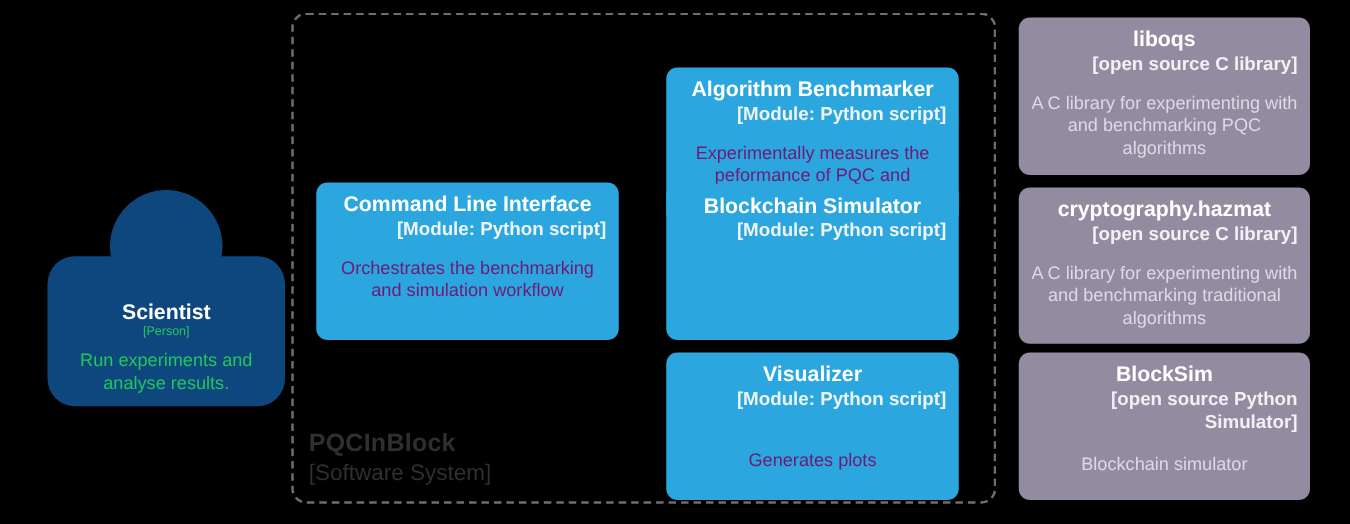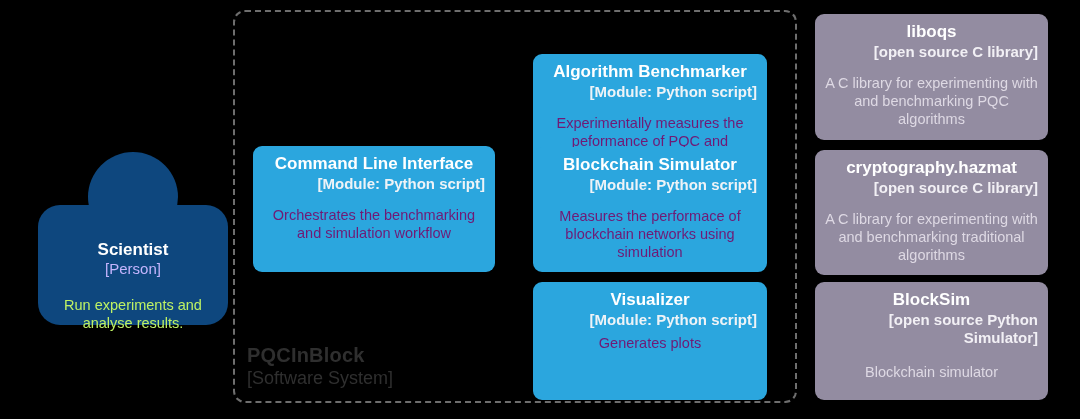--- a/index.html
+++ b/index.html
@@ -87,31 +87,31 @@
   .person-body .p-title {
     display: block;
     color: #ffffff;
     font-size: 17px;
     font-weight: bold;
     line-height: 1.25;
     margin-top: 24px;
   }
   .person-body .p-sub {
     display: block;
-    color: #c4b5fd;
-    font-size: 15px;
+    color: #22c55e;
+    font-size: 10px;
     font-weight: normal;
     line-height: 1.2;
   }
   .person-body .p-desc {
     display: block;
-    color: #bef264;
+    color: #22c55e;
     font-size: 14.5px;
     line-height: 1.25;
-    margin-top: 18px;
+    margin-top: 8px;
   }
 
   
   .c4box {
     position: absolute;
     box-sizing: border-box;
     border-radius: 9px;
     text-align: center;
     padding: 8px 10px 6px 10px;
     overflow: hidden;
@@ -153,21 +153,21 @@
   #box-cli        { left: 253px; top: 146px; width: 242px; height: 126px; }
 
   #box-bench      { left: 533px; top: 14px;  width: 234px; height: 126px; margin-top: 40px; }
   #box-chain      { left: 533px; top: 147px; width: 234px; height: 125px; }
   #box-visualizer { left: 533px; top: 282px; width: 234px; height: 118px; }
 
   #box-liboqs     { left: 815px; top: 14px;  width: 233px; height: 126px; }
   #box-hazmat     { left: 815px; top: 150px; width: 233px; height: 125px; }
   #box-blocksim   { left: 815px; top: 282px; width: 233px; height: 118px; }
 
-  #box-visualizer .b-desc { margin-top: 5px; }
+  #box-visualizer .b-desc { margin-top: 31px; }
   #box-blocksim  .b-desc  { margin-top: 16px; }
 </style>
 </head>
 <body>
 
 <div class="canvas">
 
   <div class="boundary"></div>
   <div class="boundary-label">
     <span class="bl-title">PQCInBlock</span>
@@ -191,21 +191,20 @@
 
   <div class="c4box blue" id="box-bench">
     <span class="b-title">Algorithm Benchmarker</span>
     <span class="b-tech">[Module: Python script]</span>
     <span class="b-desc">Experimentally measures the peformance of PQC and traditional algorithms</span>
   </div>
 
   <div class="c4box blue" id="box-chain">
     <span class="b-title">Blockchain Simulator</span>
     <span class="b-tech">[Module: Python script]</span>
-    <span class="b-desc">Measures the performace of blockchain networks using simulation</span>
   </div>
 
   <div class="c4box blue" id="box-visualizer">
     <span class="b-title">Visualizer</span>
     <span class="b-tech">[Module: Python script]</span>
     <span class="b-desc">Generates plots</span>
   </div>
 
   <div class="c4box purple" id="box-liboqs">
     <span class="b-title">liboqs</span>

